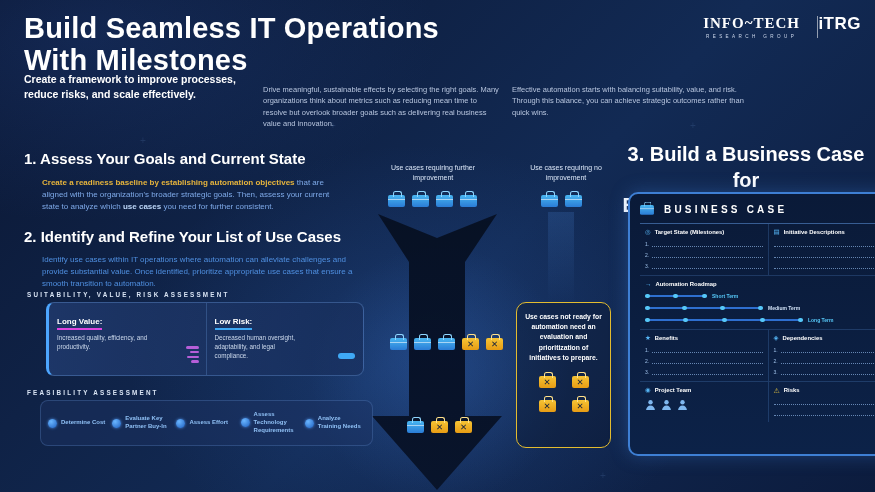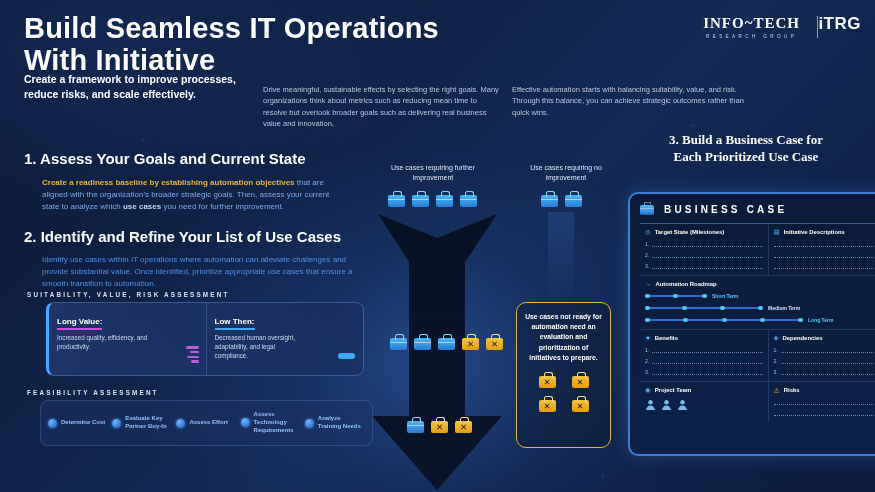--- a/index.html
+++ b/index.html
@@ -35,21 +35,21 @@
   .brand2 { right:14px; top:14px; font-size:17px; font-weight:800; letter-spacing:0.5px; z-index:3; }
   .subtitle { left:24px; top:72px; width:222px; font-size:10.5px; font-weight:700; line-height:1.4; z-index:3; }
   .intro { font-size:7.5px; line-height:1.5; color:#b7c5de; z-index:3; }
   .intro1 { left:263px; top:84px; width:237px; }
   .intro2 { left:512px; top:84px; width:232px; }
 
   
   .h2 { font-weight:800; font-size:15px; color:#fff; z-index:3; }
   .s1-head { left:24px; top:150px; }
   .s2-head { left:24px; top:228px; }
-  .s3-head { left:620px; top:132px; width:252px; text-align:center; font-size:13px; line-height:1.28;font-family:Liberation Serif, serif; }
+  .s3-head { left:620px; top:142px; width:252px; text-align:center; font-size:20px; line-height:1.28; }
 
   .s1-body { left:42px; top:177px; width:302px; font-size:8px; line-height:1.5; color:#7ea9e8; z-index:3; }
   .s1-body .hl { color:#e6b43c; font-weight:700; }
   .s1-body .bd { color:#bcd6f8; font-weight:700; }
   .s2-body { left:42px; top:254px; width:322px; font-size:8px; line-height:1.5; color:#4f8fe0; z-index:3; }
 
   
   .flow-label { font-size:7px; line-height:1.4; color:#dbe7f8; text-align:center; z-index:3; }
   .fl1 { left:376px; top:163px; width:114px; }
   .fl2 { left:516px; top:163px; width:100px; }
@@ -141,35 +141,35 @@
   <span class="deco" style="left:690px;top:120px;">+</span>
   <span class="deco" style="left:140px;top:135px;">+</span>
   <span class="deco" style="left:600px;top:470px;">+</span>
   <span class="deco" style="left:330px;top:120px;">+</span>
   <span class="deco" style="left:840px;top:300px;">+</span>
 
   <div class="flow-arrow"></div>
 
   <h1 class="abs title">
     <span>Build Seamless IT Operations</span><br>
-    <span>With Initiative</span>
+    <span>With Milestones</span>
   </h1>
   <div class="abs brand1">
     <div class="b1top">INFO~TECH</div>
     <div class="b1sub">RESEARCH GROUP</div>
   </div>
   <div class="abs brand-div"></div>
   <div class="abs brand2">iTRG</div>
   <div class="abs subtitle">Create a framework to improve processes, reduce risks, and scale effectively.</div>
   <div class="abs intro intro2">Effective automation starts with balancing suitability, value, and risk. Through this balance, you can achieve strategic outcomes rather than quick wins.</div>
   <div class="abs intro intro1">Drive meaningful, sustainable effects by selecting the right goals. Many organizations think about metrics such as reducing mean time to resolve but overlook broader goals such as delivering real business value and innovation.</div>
 
   <div class="abs h2 s1-head">1. Assess Your Goals and Current State</div>
   <div class="abs s1-body">
-    <span class="hl">Create a readiness baseline by establishing automation objectives</span><span> that are aligned with the organization's broader strategic goals. Then, assess your current state to analyze which </span><span class="bd">use cases</span><span> you need for further improvement.</span>
+    <span class="hl">Create a readiness baseline by establishing automation objectives</span><span> that are aligned with the organization's broader strategic goals. Then, assess your current state to analyze which </span><span class="bd">use cases</span><span> you need for further consistent.</span>
   </div>
 
   <div class="abs flow-label fl1">Use cases requiring further improvement</div>
   <div class="abs icon-row ir1">
     <div class="bc"></div>
     <div class="bc"></div>
     <div class="bc"></div>
     <div class="bc"></div>
   </div>
   <div class="abs flow-label fl2">Use cases requiring no improvement</div>
@@ -187,21 +187,21 @@
       <span class="suit-title u-magenta">Long Value:</span>
       <div class="suit-text">Increased quality, efficiency, and productivity.</div>
       <div class="bars bars-purple">
         <span style="width:13px"></span>
           <span style="width:9px"></span>
           <span style="width:12px"></span>
           <span style="width:8px"></span>
       </div>
     </div>
     <div class="suit-col">
-      <span class="suit-title u-blue">Low Then:</span>
+      <span class="suit-title u-blue">Low Risk:</span>
       <div class="suit-text">Decreased human oversight, adaptability, and legal compliance.</div>
       <div class="pill-blue"></div>
     </div>
   </div>
 
   <div class="abs icon-row ir-mid">
     <div class="bc"></div>
     <div class="bc"></div>
     <div class="bc"></div>
     <div class="bc bcx">

